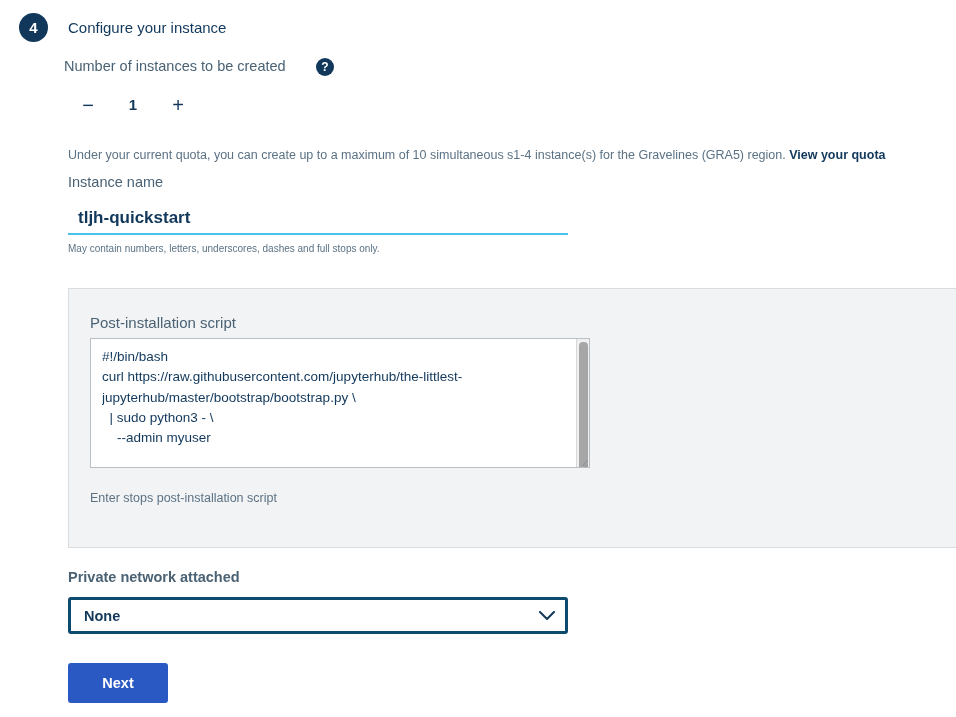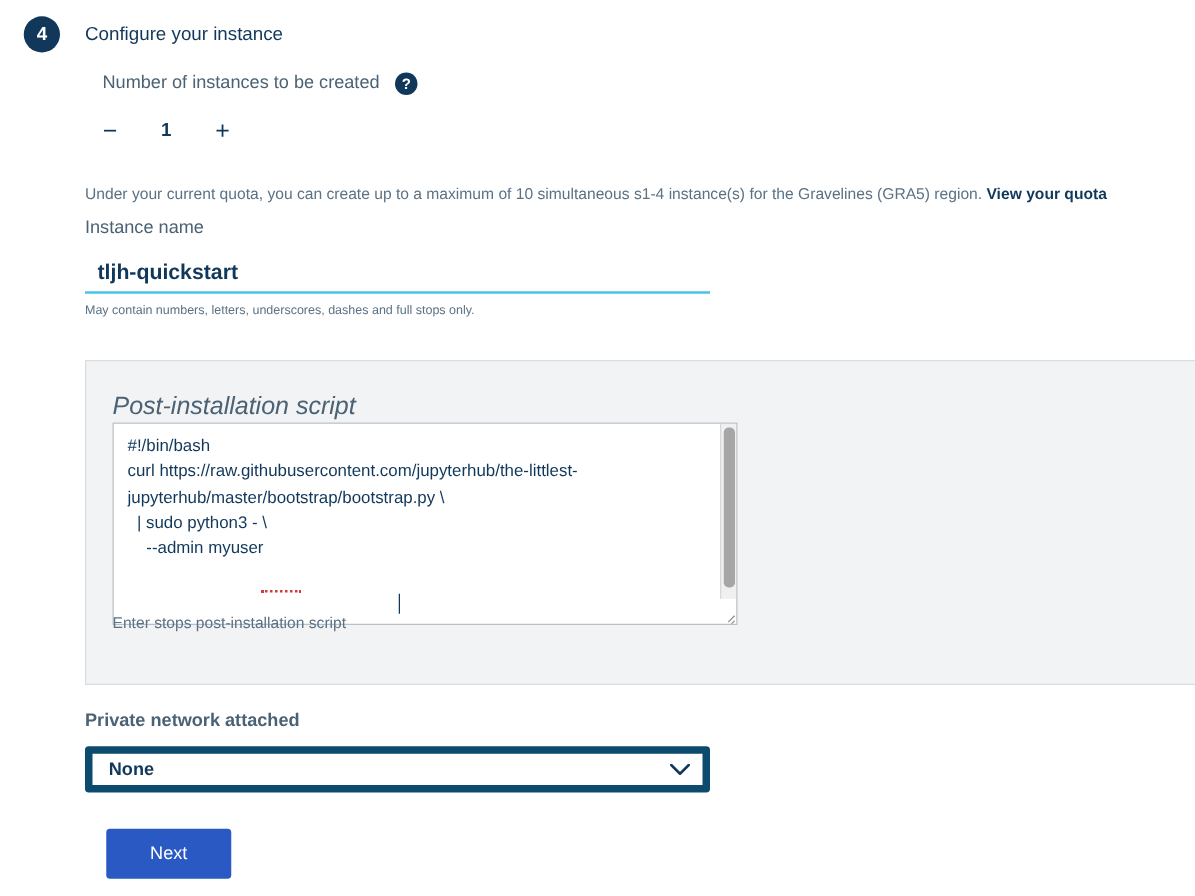--- a/index.html
+++ b/index.html
@@ -48,21 +48,21 @@
   }
 
   
   .field-label {
     position: absolute;
     font-size: 14.5px;
     color: #4a6274;
     font-weight: normal;
   }
   #instances-label {
-    left: 82px;
+    left: 64px;
     top: 58px;
   }
   .help-icon {
     position: absolute;
     left: 316px;
     top: 58px;
     width: 18px;
     height: 18px;
     border-radius: 50%;
     background: #11385b;
@@ -156,30 +156,29 @@
     width: 910px;
     height: 260px;
     background: #f2f3f4;
     border: 1px solid #d9dde0;
     box-sizing: border-box;
   }
   .panel-title {
     position: absolute;
     left: 21px;
     top: 25px;
-    font-size: 20px;
+    font-size: 15px;
     color: #4a6274;
-    font-style: italic;
   }
   .script-box {
     position: absolute;
     left: 21px;
     top: 49px;
     width: 500px;
-    height: 162px;
+    height: 130px;
     background: #ffffff;
     border: 1px solid #b9bfc4;
     box-sizing: border-box;
     overflow: hidden;
   }
   .script-text {
     position: absolute;
     left: 11px;
     top: 8px;
     width: 450px;
@@ -262,21 +261,21 @@
     left: 68px;
     top: 569px;
     font-weight: bold;
   }
   .select-wrap {
     position: absolute;
     left: 68px;
     top: 597px;
     width: 500px;
     height: 37px;
-    border: 6px solid #0c4a6e;
+    border: 3px solid #0c4a6e;
     border-radius: 3px;
     background: #ffffff;
     box-sizing: border-box;
     display: flex;
     align-items: center;
     cursor: pointer;
   }
   .select-value {
     padding-left: 13px;
     font-size: 14.5px;
@@ -298,23 +297,22 @@
     left: 68px;
     top: 663px;
     width: 100px;
     height: 40px;
     background: #2a59c4;
     color: #ffffff;
     border: none;
     border-radius: 3px;
     font-family: "Liberation Sans", sans-serif;
     font-size: 14.5px;
-    font-weight: normal;
-    cursor: pointer;
-    margin-left: 17px;
+    font-weight: bold;
+    cursor: pointer;
   }
 </style>
 </head>
 <body>
 
 <div class="page">
 
   <div class="step-badge">4</div>
   <div class="section-title">Configure your instance</div>
 

